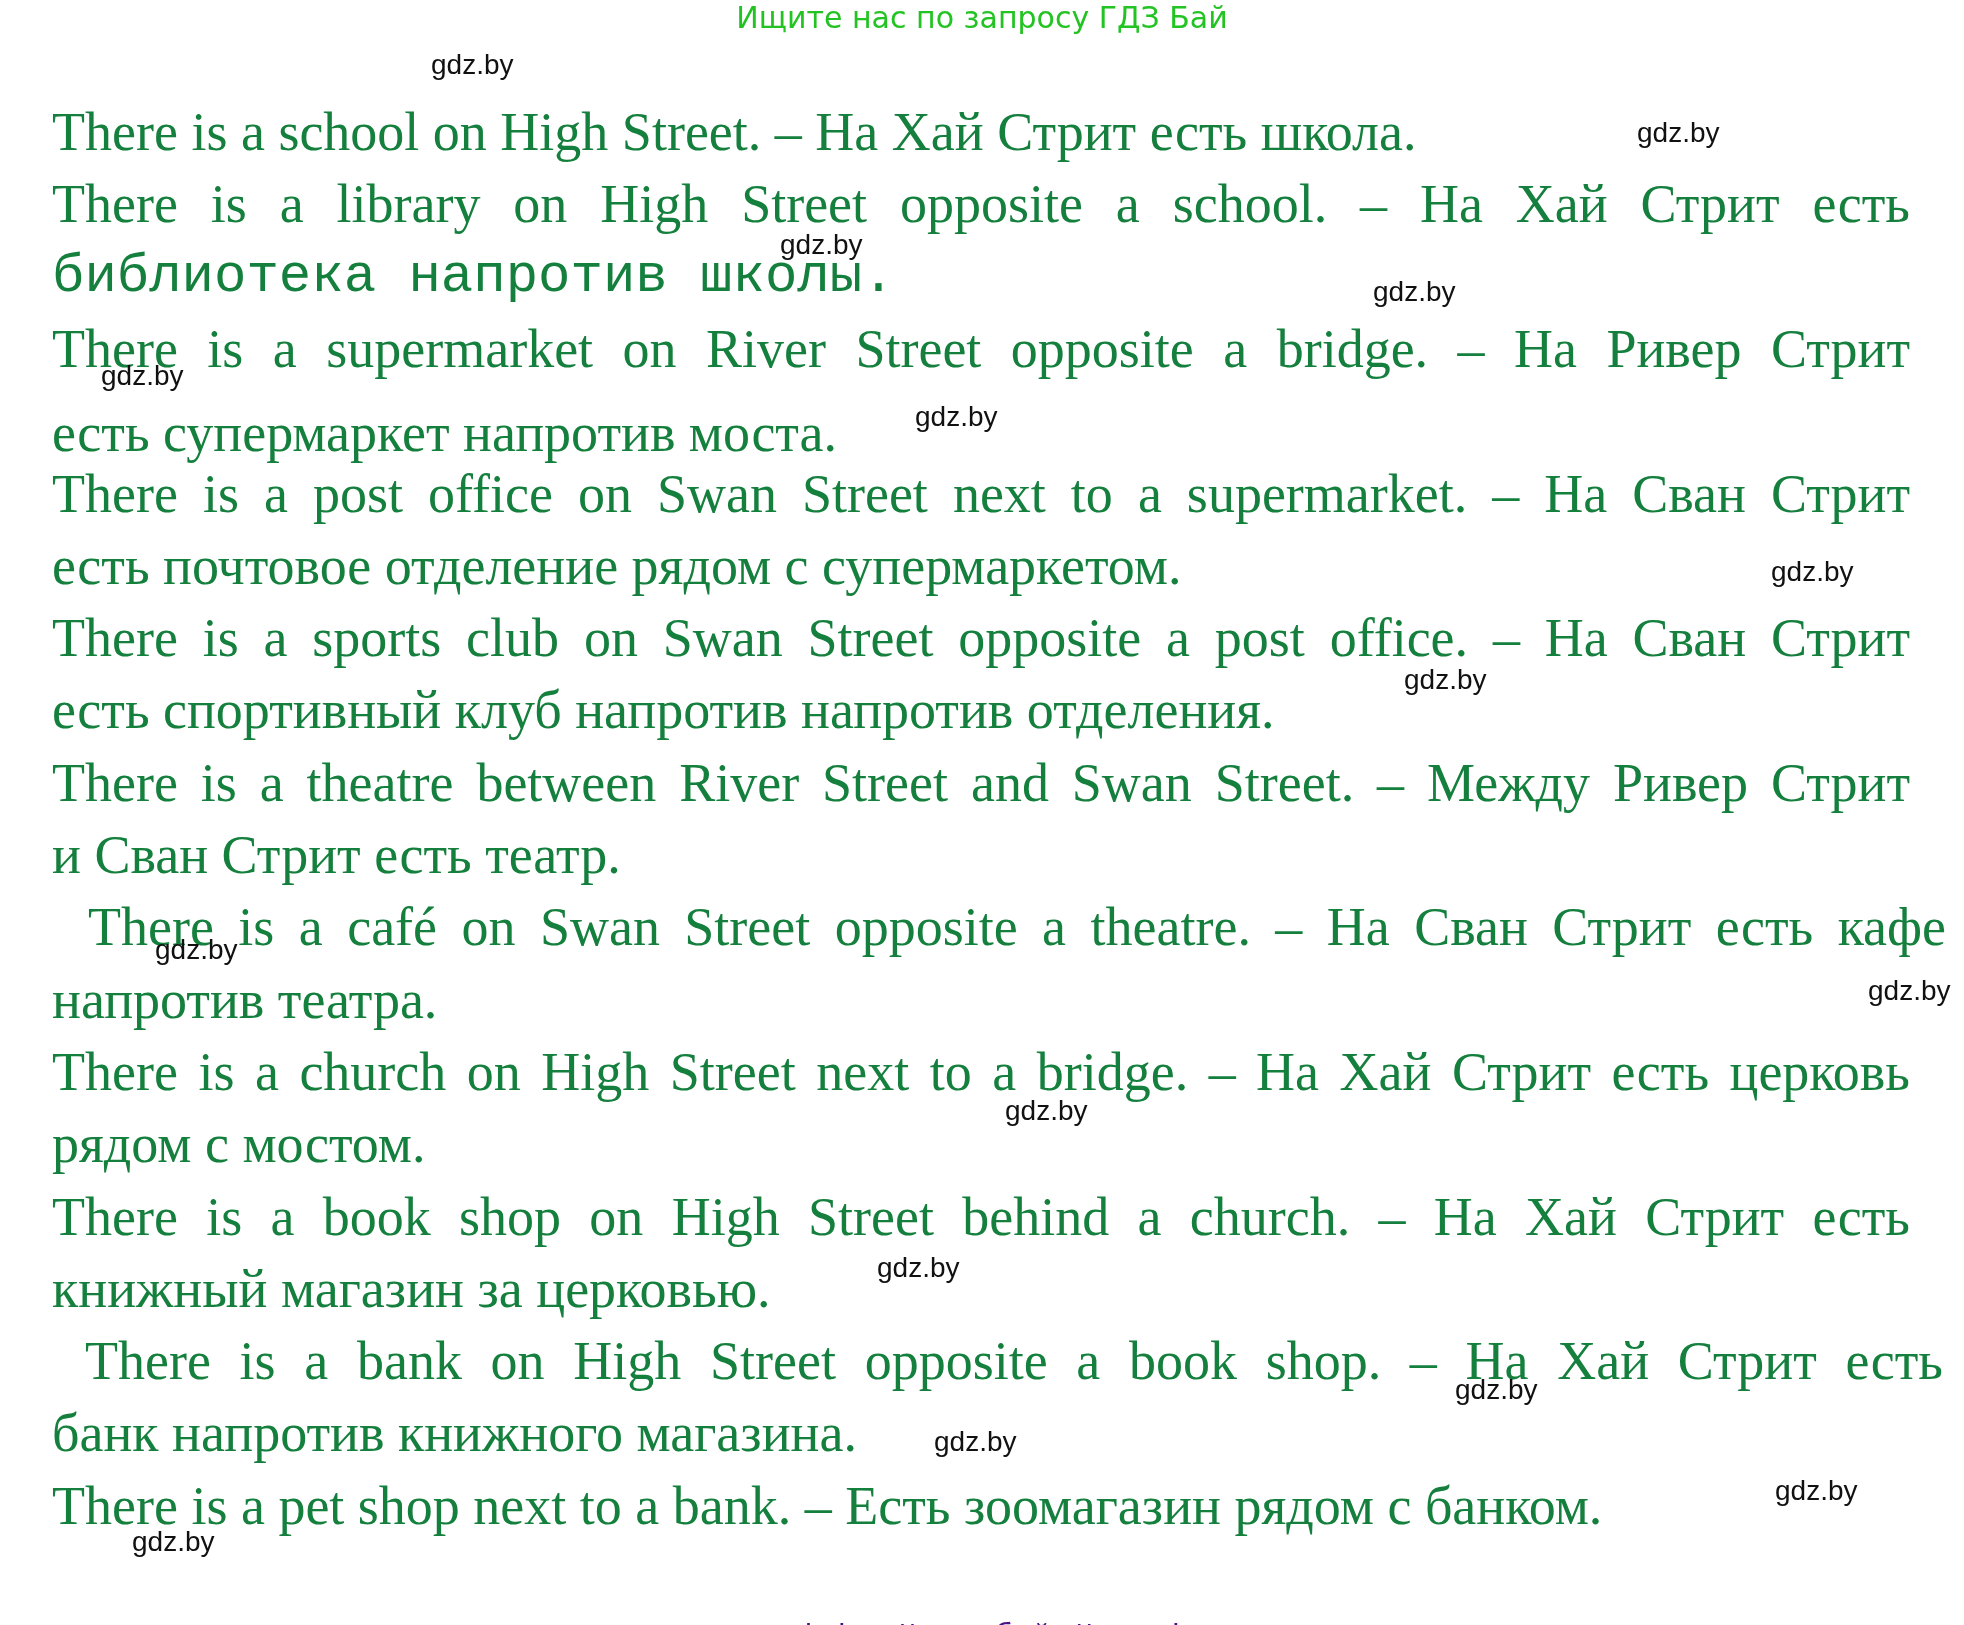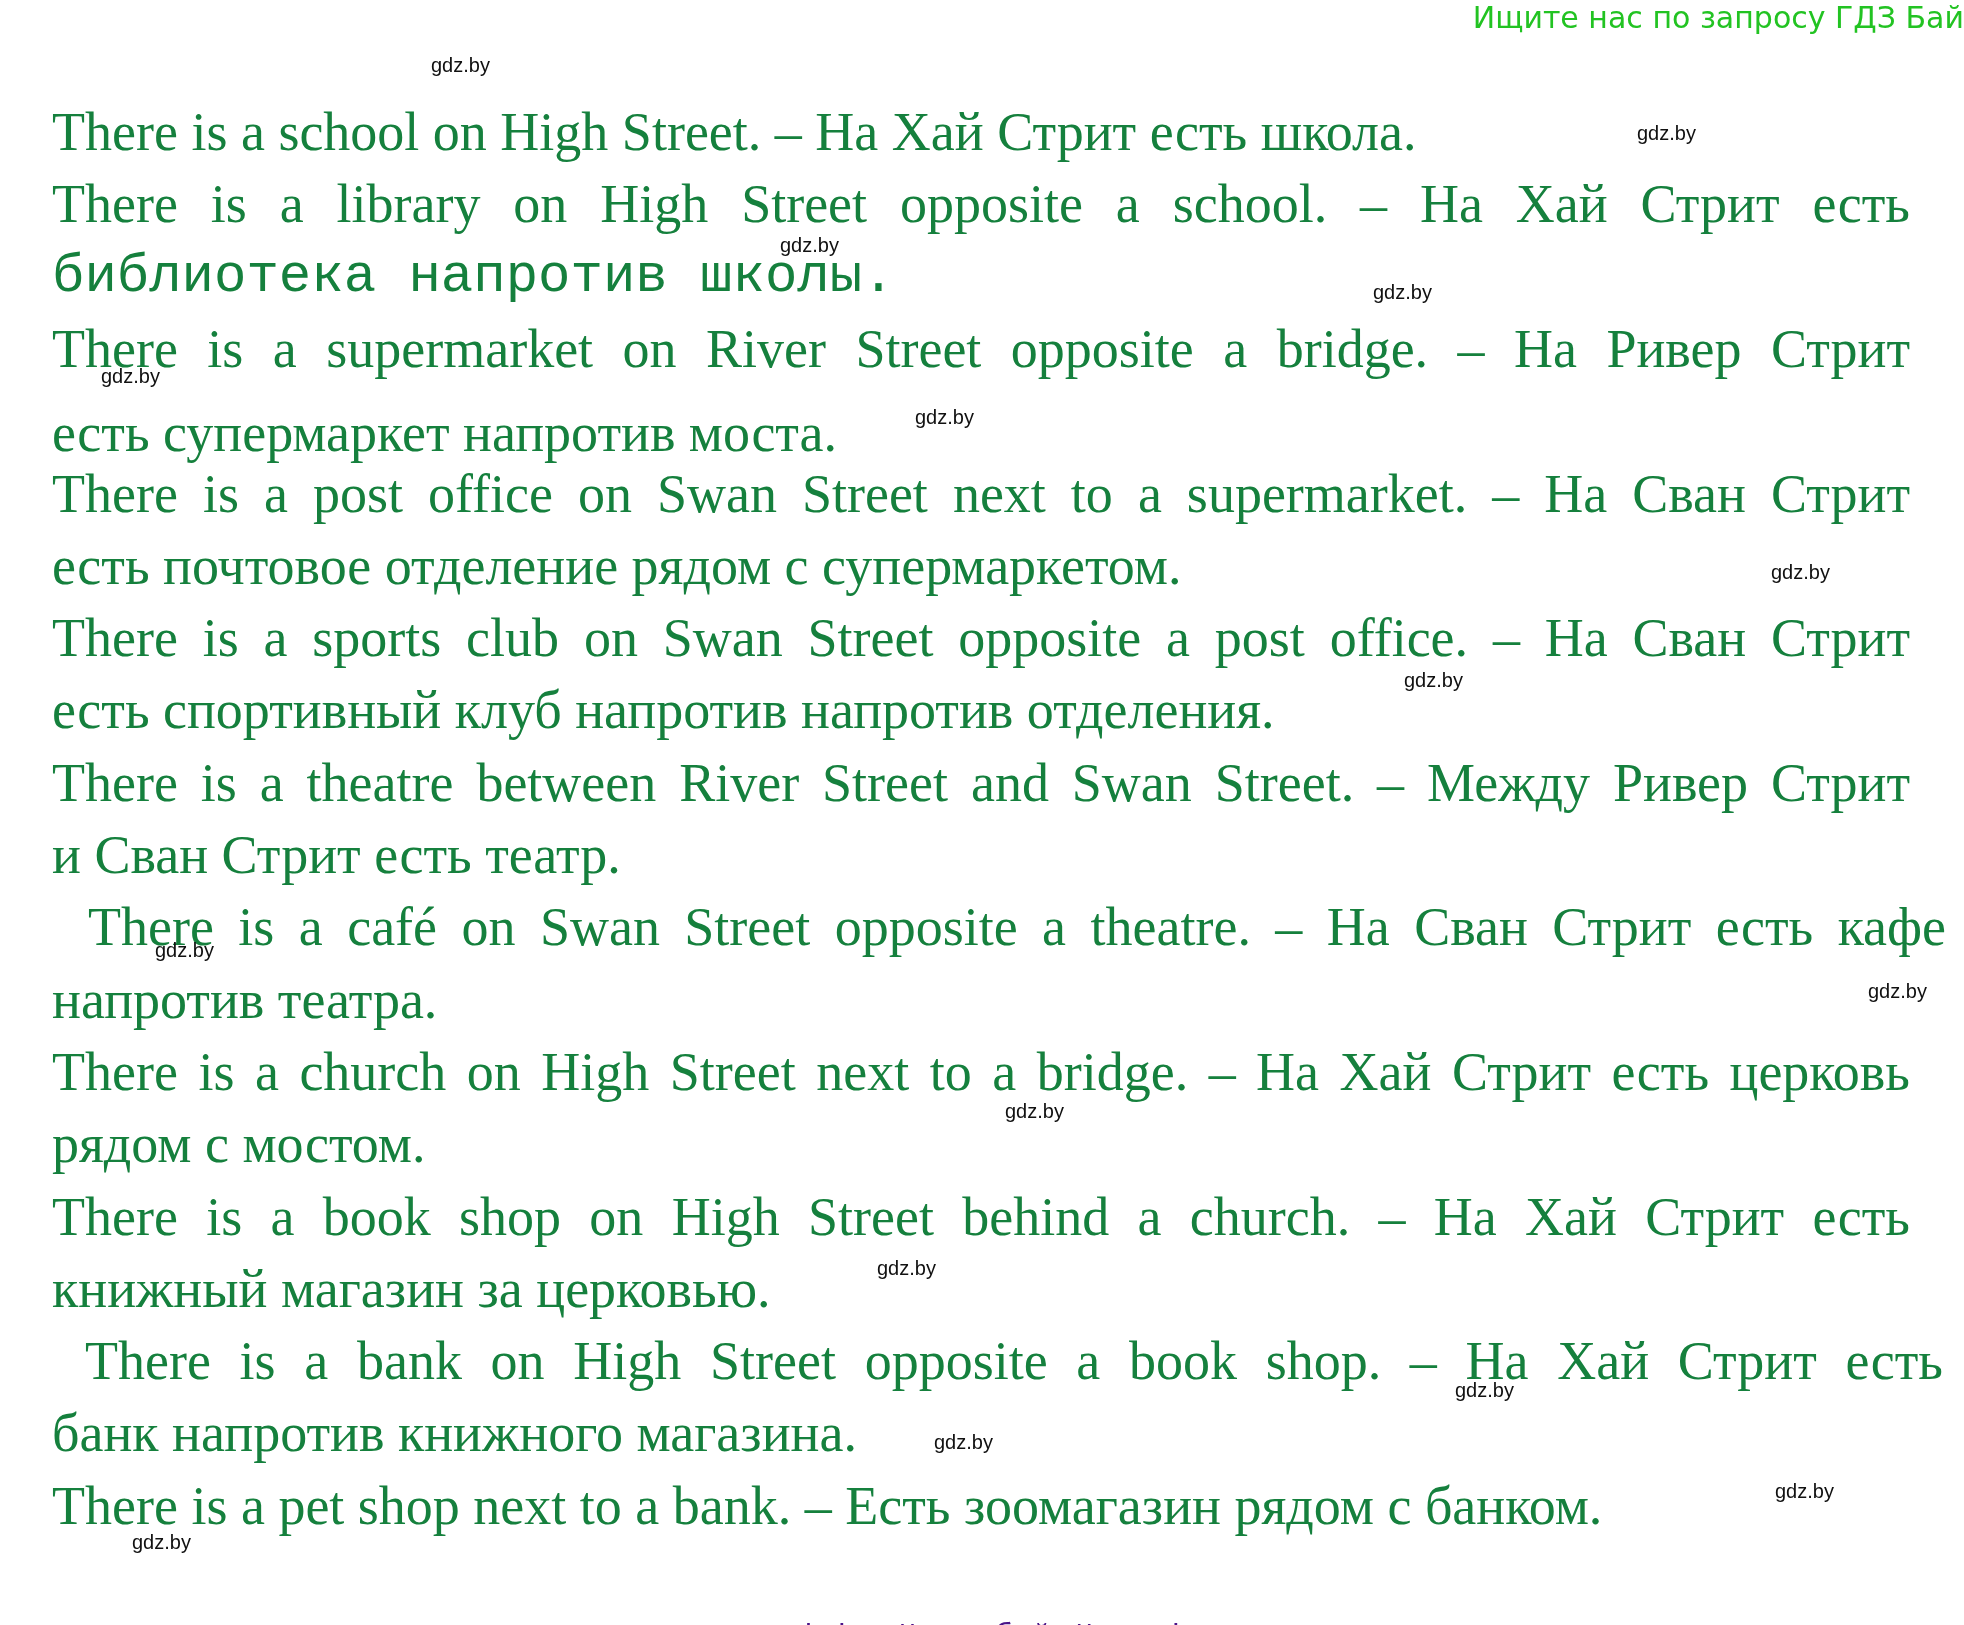--- a/index.html
+++ b/index.html
@@ -11,21 +11,21 @@
     width: 1964px;
     height: 1625px;
     position: relative;
     overflow: hidden;
   }
   .header {
     position: absolute;
     left: 0;
     width: 1964px;
     top: 0;
-    text-align: right;
+    text-align: center;
     font-family: "DejaVu Sans", "Liberation Sans", sans-serif;
     font-size: 30px;
     line-height: 36px;
     color: #22c322;
   }
   .header span { display: inline-block; transform: translateX(0px); }
   .line {
     position: absolute;
     left: 52px;
     width: 1858px;
@@ -37,21 +37,21 @@
     overflow: visible;
   }
   .line.justify {
     text-align: justify;
     text-align-last: justify;
     white-space: normal;
   }
   .wm {
     position: absolute;
     font-family: "Liberation Sans", "DejaVu Sans", sans-serif;
-    font-size: 20px;
+    font-size: 28px;
     line-height: 30px;
     color: #111111;
     white-space: nowrap;
   }
   .footer {
     position: absolute;
     left: 0;
     width: 1964px;
     top: 1582px;
     text-align: center;

